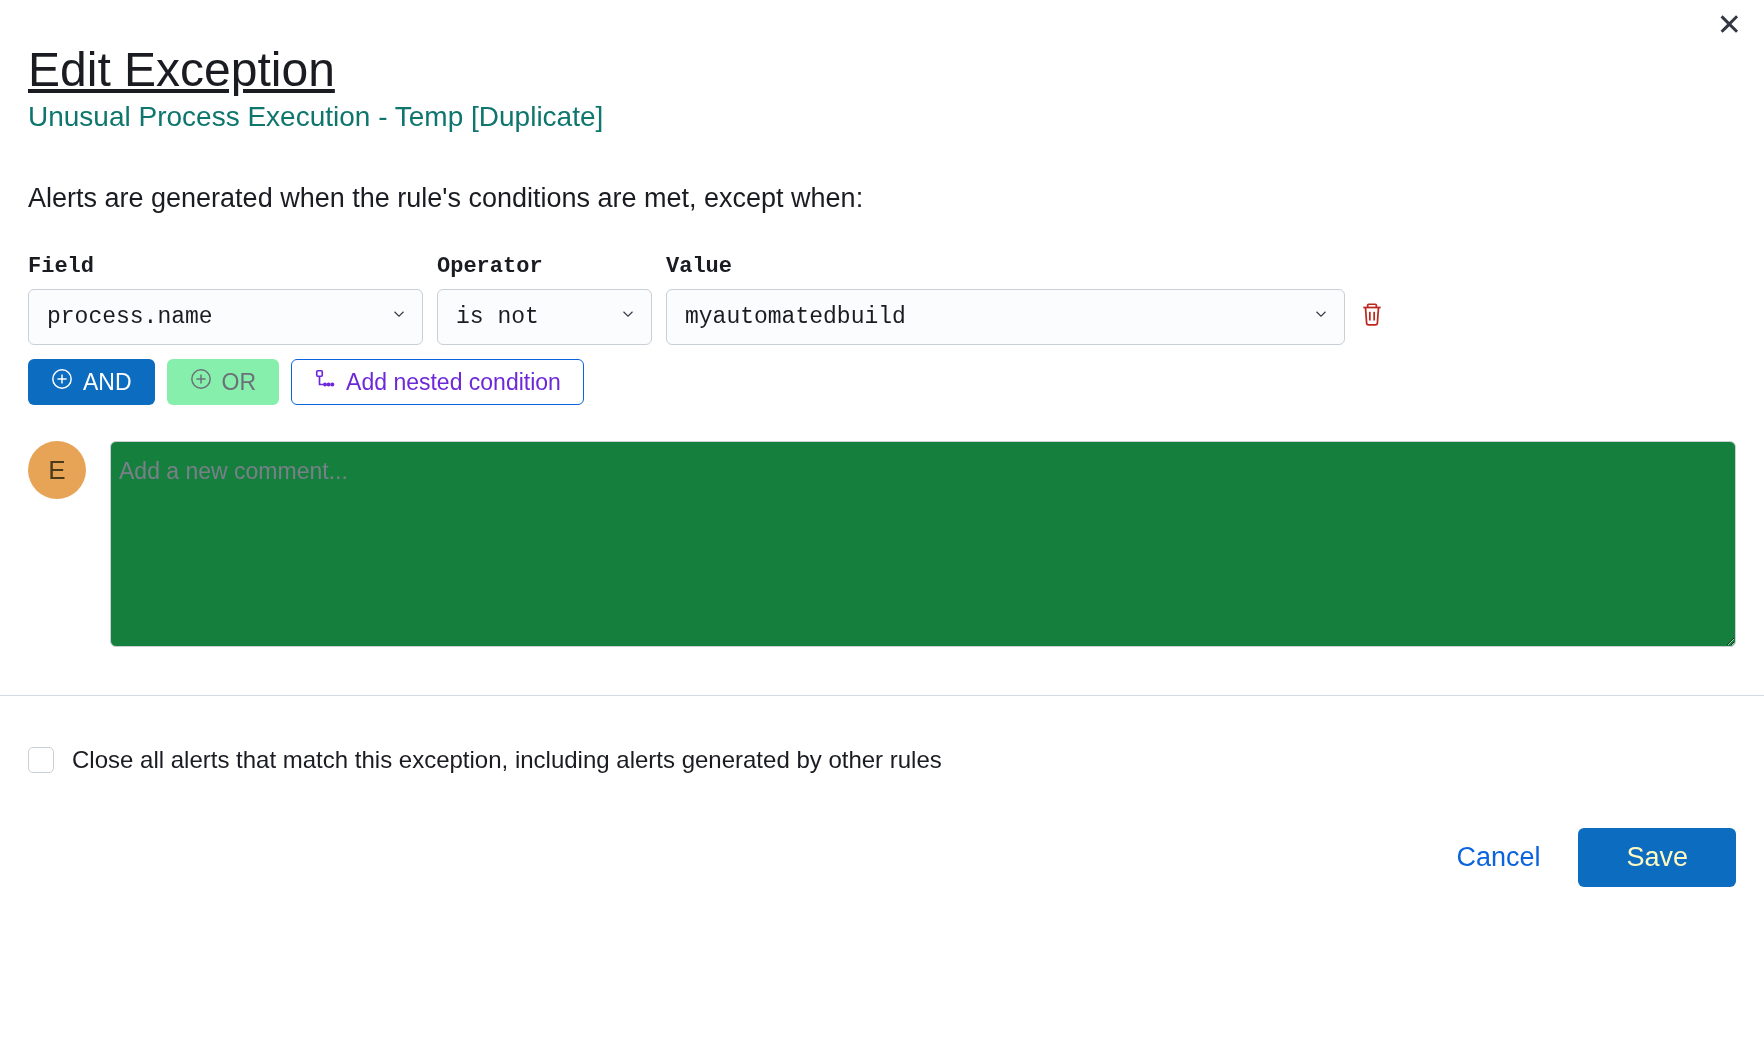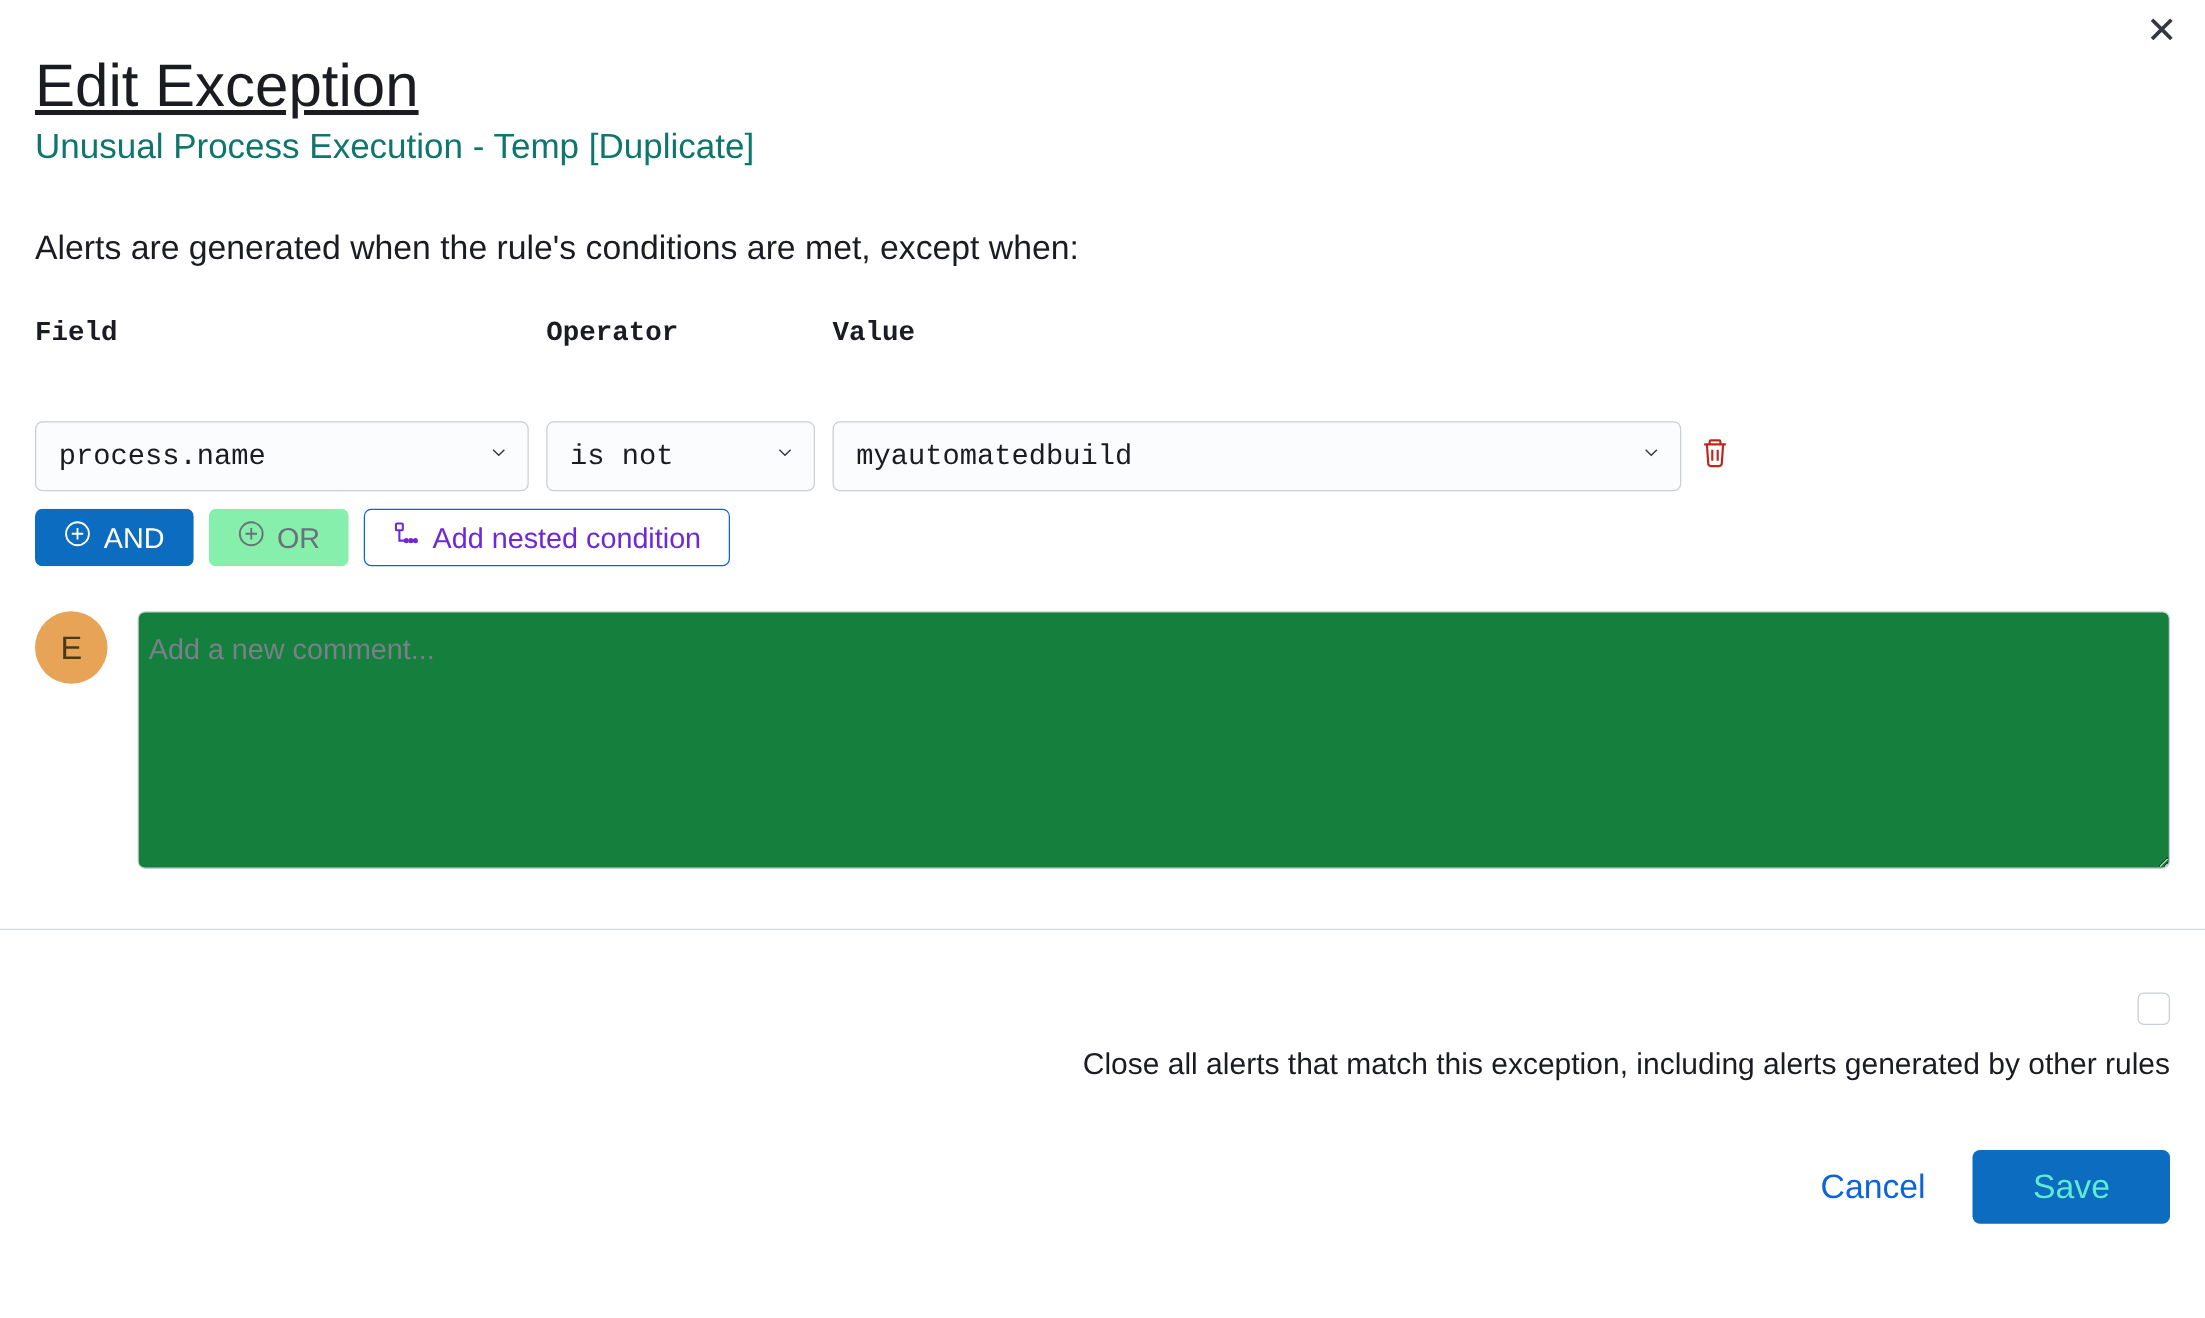--- a/index.html
+++ b/index.html
@@ -61,21 +61,20 @@
     position: relative;
     border: 1px solid #c9cfd6;
     border-radius: 6px;
     background: #fbfcfd;
     height: 56px;
     display: flex;
     align-items: center;
     padding: 0 44px 0 18px;
     font-size: 23px;
     color: #1a1c21;
-    margin-top: 48px;
   }
   .chev {
     position: absolute;
     right: 14px;
     top: 50%;
     transform: translateY(-50%);
     pointer-events: none;
   }
   .chev svg { width: 18px; height: 18px; stroke:#343741; fill:none; stroke-width:1.5; }
   .trash-btn {
@@ -137,37 +136,37 @@
     resize:both;
     font-family:inherit;
   }
   .comment-box::placeholder { color:#7a7f89; }
 
   .divider { border:0; border-top:1px solid #d3dae6; margin-top:48px; width:100%; }
   .divider-wrap { margin-left:-28px; margin-right:-28px; }
 
   .checkbox-row {
     margin-top:50px;
-    display:flex;align-items:flex-end;gap:18px;flex-direction:column;
+    display:flex;align-items:center;gap:18px;
   }
   .checkbox {
     width:26px;height:26px;border:1px solid #c9cfd6;border-radius:5px;
     background:#fff;cursor:pointer;
   }
   .checkbox-label { font-size:24px; }
 
   .footer-row {
     margin-top:54px;
     display:flex; justify-content:flex-end; gap:38px; align-items:center;
   }
   .cancel-btn {
     background:none;border:none;color:#0b64dd;font-size:27px;cursor:pointer;
   }
   .save-btn {
-    background:#0c6cbf;border:none;color:#5eead4;font-size:27px;
+    background:#0c6cbf;border:none;color:#fef9c3;font-size:27px;
     padding:14px 48px;border-radius:6px;font-weight:500;cursor:pointer;
   }
 </style>
 </head>
 <body>
 
 <button class="close-btn" aria-label="Close">
   <span>✕</span>
 </button>
 

